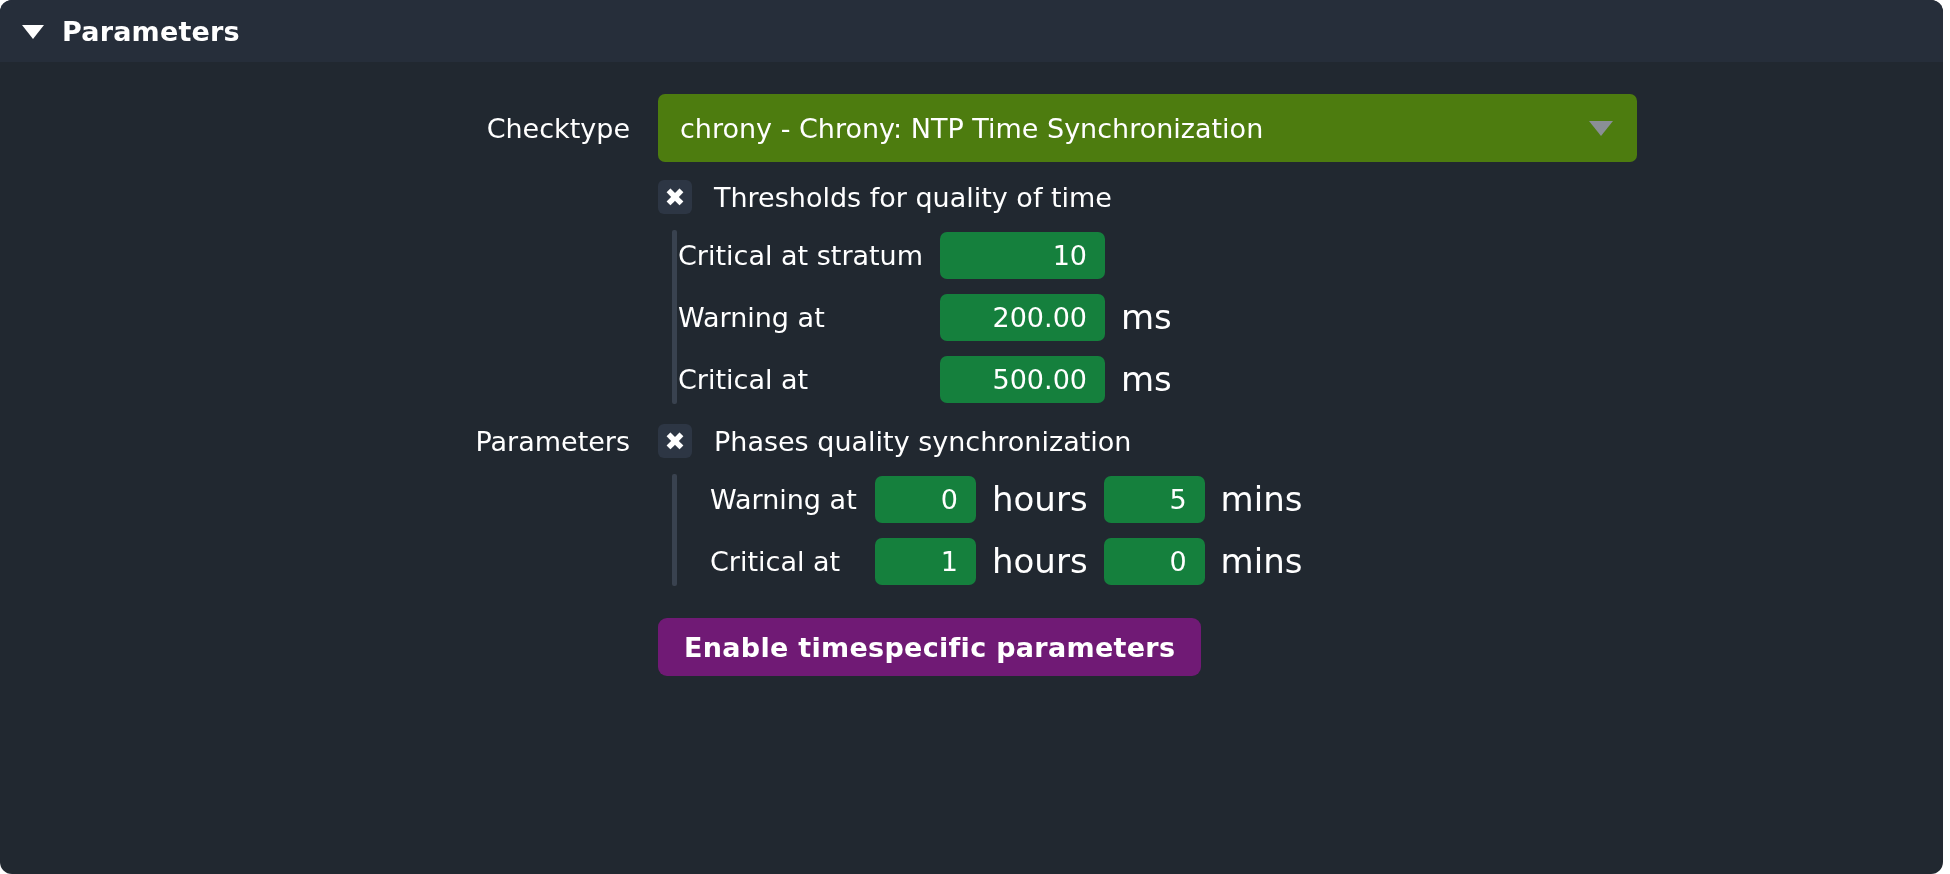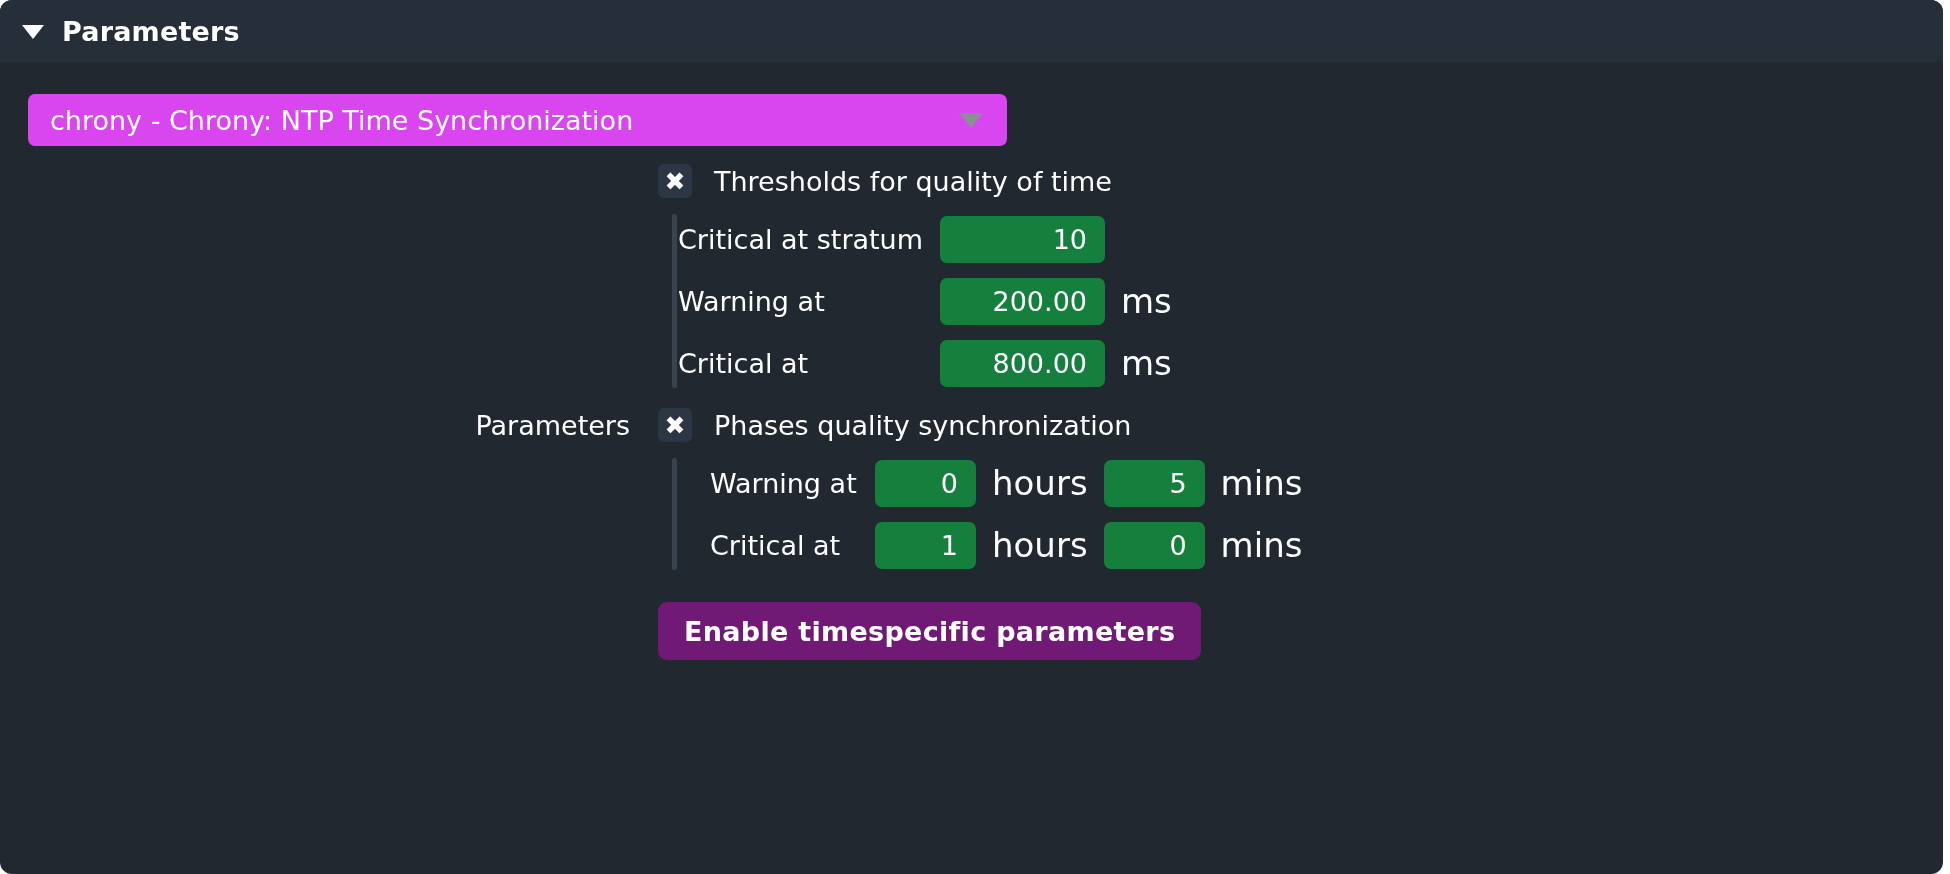--- a/index.html
+++ b/index.html
@@ -69,22 +69,22 @@
   }
   .field-col {
     margin-left: 28px;
     display: flex;
     align-items: center;
   }
 
   
   .select-box {
     width: 979px;
-    height: 52px;
-    background: #d946ef;
+    height: 68px;
+    background: #4d7c0f;
     border-radius: 7px;
     display: flex;
     align-items: center;
     justify-content: space-between;
     padding: 0 24px 0 22px;
     box-sizing: border-box;
   }
   .select-text {
     color: #ffffff;
     font-size: 27px;
@@ -205,20 +205,21 @@
 <div class="panel">
 
   <div class="panel-header">
     <div class="disclosure-triangle"></div>
     <div class="panel-title">Parameters</div>
   </div>
 
   <div class="panel-body">
 
     <div class="row" style="margin-top:14px;">
+      <div class="label-col">Checktype</div>
       <div class="field-col">
         <div class="select-box">
           <span class="select-text">chrony - Chrony: NTP Time Synchronization</span>
           <span class="select-arrow"></span>
         </div>
       </div>
     </div>
 
     <div class="cb-row" style="margin-top:18px;">
       <span class="checkbox">
@@ -232,21 +233,21 @@
         <span class="sub-label w-wide">Critical at stratum</span>
         <span class="input-box input-w-165">10</span>
       </div>
       <div class="sub-row">
         <span class="sub-label w-wide">Warning at</span>
         <span class="input-box input-w-165">200.00</span>
         <span class="unit">ms</span>
       </div>
       <div class="sub-row">
         <span class="sub-label w-wide">Critical at</span>
-        <span class="input-box input-w-165">800.00</span>
+        <span class="input-box input-w-165">500.00</span>
         <span class="unit">ms</span>
       </div>
     </div>
 
     <div class="row" style="margin-top:14px;">
       <div class="label-col">Parameters</div>
       <div class="field-col" style="margin-left:28px;">
         <span class="checkbox">
             <span class="x">✖</span>
           </span>

